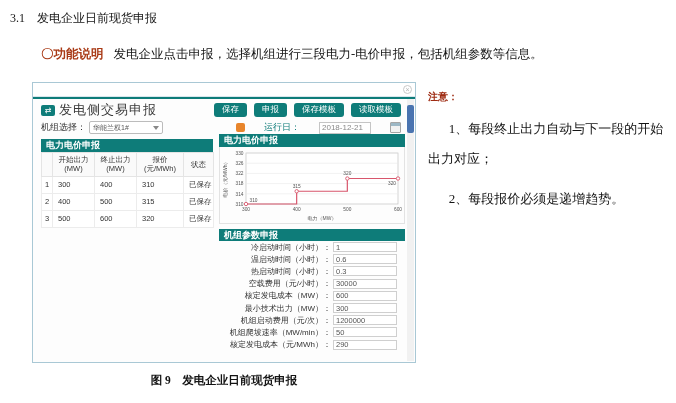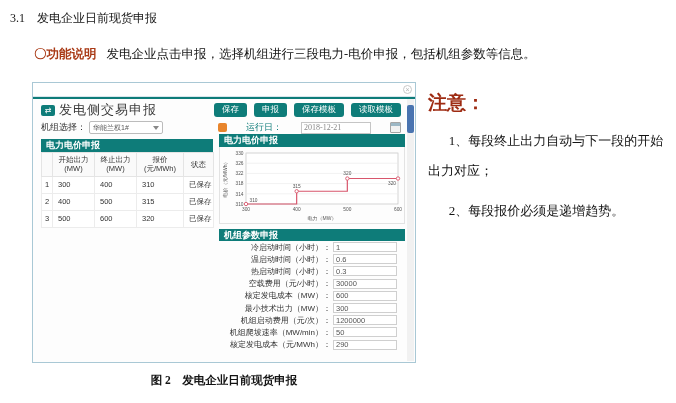--- a/index.html
+++ b/index.html
@@ -1,20 +1,20 @@
 <!DOCTYPE html>
 <html><head>
 <meta charset="utf-8">
 <style>
   html,body{margin:0;padding:0;background:#fff;}
   .page{position:relative;width:676px;height:403px;background:#fff;overflow:hidden;
         font-family:"Liberation Sans",sans-serif;}
   .heading{position:absolute;left:10px;top:10px;font-family:"Liberation Serif",serif;
            font-size:12px;color:#141414;white-space:pre;}
-  .feature{position:absolute;left:34px;top:46px;font-family:"Liberation Serif",serif;
+  .feature{position:absolute;left:41px;top:46px;font-family:"Liberation Serif",serif;
            font-size:12.5px;color:#141414;white-space:nowrap;}
   .feature-label{color:#a93a16;font-weight:bold;margin-right:10px;}
   
   .shot{position:absolute;left:32px;top:82px;width:384px;height:281px;box-sizing:border-box;
         border:1px solid #a9c8d5;background:#fff;}
   .topstrip{position:absolute;left:0;right:0;top:0;height:13px;background:#fff;
             border-bottom:1px solid #d9e6ec;}
   .closeicon{position:absolute;right:3px;top:2px;width:9px;height:9px;border:1px solid #c9c9c9;
              border-radius:50%;color:#b5b5b5;font-size:7px;line-height:7px;text-align:center;
              box-sizing:border-box;cursor:pointer;}
@@ -30,22 +30,22 @@
   .ctrlrow{position:absolute;left:8px;right:14px;top:21px;height:15px;display:flex;
            align-items:center;font-size:9px;color:#333;}
   .select{width:74px;height:13px;border:1px solid #bcbcbc;border-radius:2px;background:#fff;
           display:flex;align-items:center;justify-content:space-between;padding:0 3px;
           margin-left:3px;font-size:7px;color:#555;box-sizing:border-box;cursor:pointer;}
   .chev{width:0;height:0;border-left:3px solid transparent;border-right:3px solid transparent;
         border-top:4px solid #888;}
   .dategroup{margin-left:auto;display:flex;align-items:center;gap:19px;}
   .dateicon{width:9px;height:9px;background:#e8852c;border-radius:2px;}
   .datelabel{color:#0e7c79;}
-  .dateinput{width:70px;height:12px;border:1px solid #c5c5c5;font-size:8px;color:#888;
-             padding:0 2px;font-family:Liberation Serif, serif;box-sizing:border-box;}
+  .dateinput{width:52px;height:12px;border:1px solid #c5c5c5;font-size:8px;color:#888;
+             padding:0 2px;font-family:Liberation Sans, sans-serif;box-sizing:border-box;}
   .calicon{width:11px;height:11px;border:1px solid #a5a5a5;border-radius:1px;box-sizing:border-box;
            background:linear-gradient(#9db8c6 0 3px,#f2f2f2 3px);cursor:pointer;}
   .leftpanel{position:absolute;left:8px;top:40px;width:172px;}
   .panelhdr{height:13px;background:#0e7c79;color:#fff;font-size:9px;line-height:13px;
             padding-left:5px;font-weight:bold;}
   .pricetable{width:100%;border-collapse:collapse;background:#be185d;font-size:7.5px;color:#333;
               table-layout:fixed;}
   .pricetable th{font-weight:normal;background:#fafafa;border:1px solid #e4e4e4;padding:2px 0;
                  line-height:1.25;color:#333;text-align:center;}
   .pricetable td{border:1px solid #ececec;padding:0 0 0 5px;height:16px;text-align:left;
@@ -58,21 +58,21 @@
   .params-row{display:flex;align-items:center;height:12.2px;font-size:8px;color:#333;}
   .params-row .plabel{width:112px;text-align:right;flex:none;white-space:nowrap;}
   .params-row input{width:64px;height:10px;border:1px solid #cfcfcf;font-size:7.5px;color:#555;
                     padding:0 2px;margin-left:2px;font-family:inherit;box-sizing:border-box;}
   .vscroll{position:absolute;right:1px;top:0;bottom:1px;width:7px;background:#f1f1f1;}
   .vthumb{position:absolute;top:6px;left:0;width:7px;height:28px;background:#4a74b0;border-radius:2px;}
   .caption{position:absolute;left:32px;top:373px;width:384px;text-align:center;font-weight:bold;
            font-size:11.5px;font-family:"Liberation Serif",serif;color:#141414;white-space:pre;}
   .notes{position:absolute;left:428px;top:90px;width:248px;font-family:"Liberation Serif",serif;
          font-size:13px;color:#141414;}
-  .notes-title{color:#9e2b12;font-weight:bold;font-size:19px;}
+  .notes-title{color:#9e2b12;font-weight:bold;font-size:10px;}
   .note{margin:10px 0 0 0;text-indent:1.6em;line-height:30px;}
 </style>
 </head>
 <body>
 
 <div class="page">
 
   <div class="heading">3.1　发电企业日前现货申报</div>
 
   <div class="feature">
@@ -239,21 +239,21 @@
             </div>
           </div>
       </div>
 
       <div class="vscroll">
         <div class="vthumb"></div>
       </div>
     </div>
   </div>
 
-  <div class="caption">图 2　发电企业日前现货申报</div>
+  <div class="caption">图 9　发电企业日前现货申报</div>
 
   <div class="notes">
     <div class="notes-title">注意：</div>
     <p class="note">1、每段终止出力自动与下一段的开始出力对应；</p>
     <p class="note">2、每段报价必须是递增趋势。</p>
   </div>
 
 </div>
 
 </body></html>

